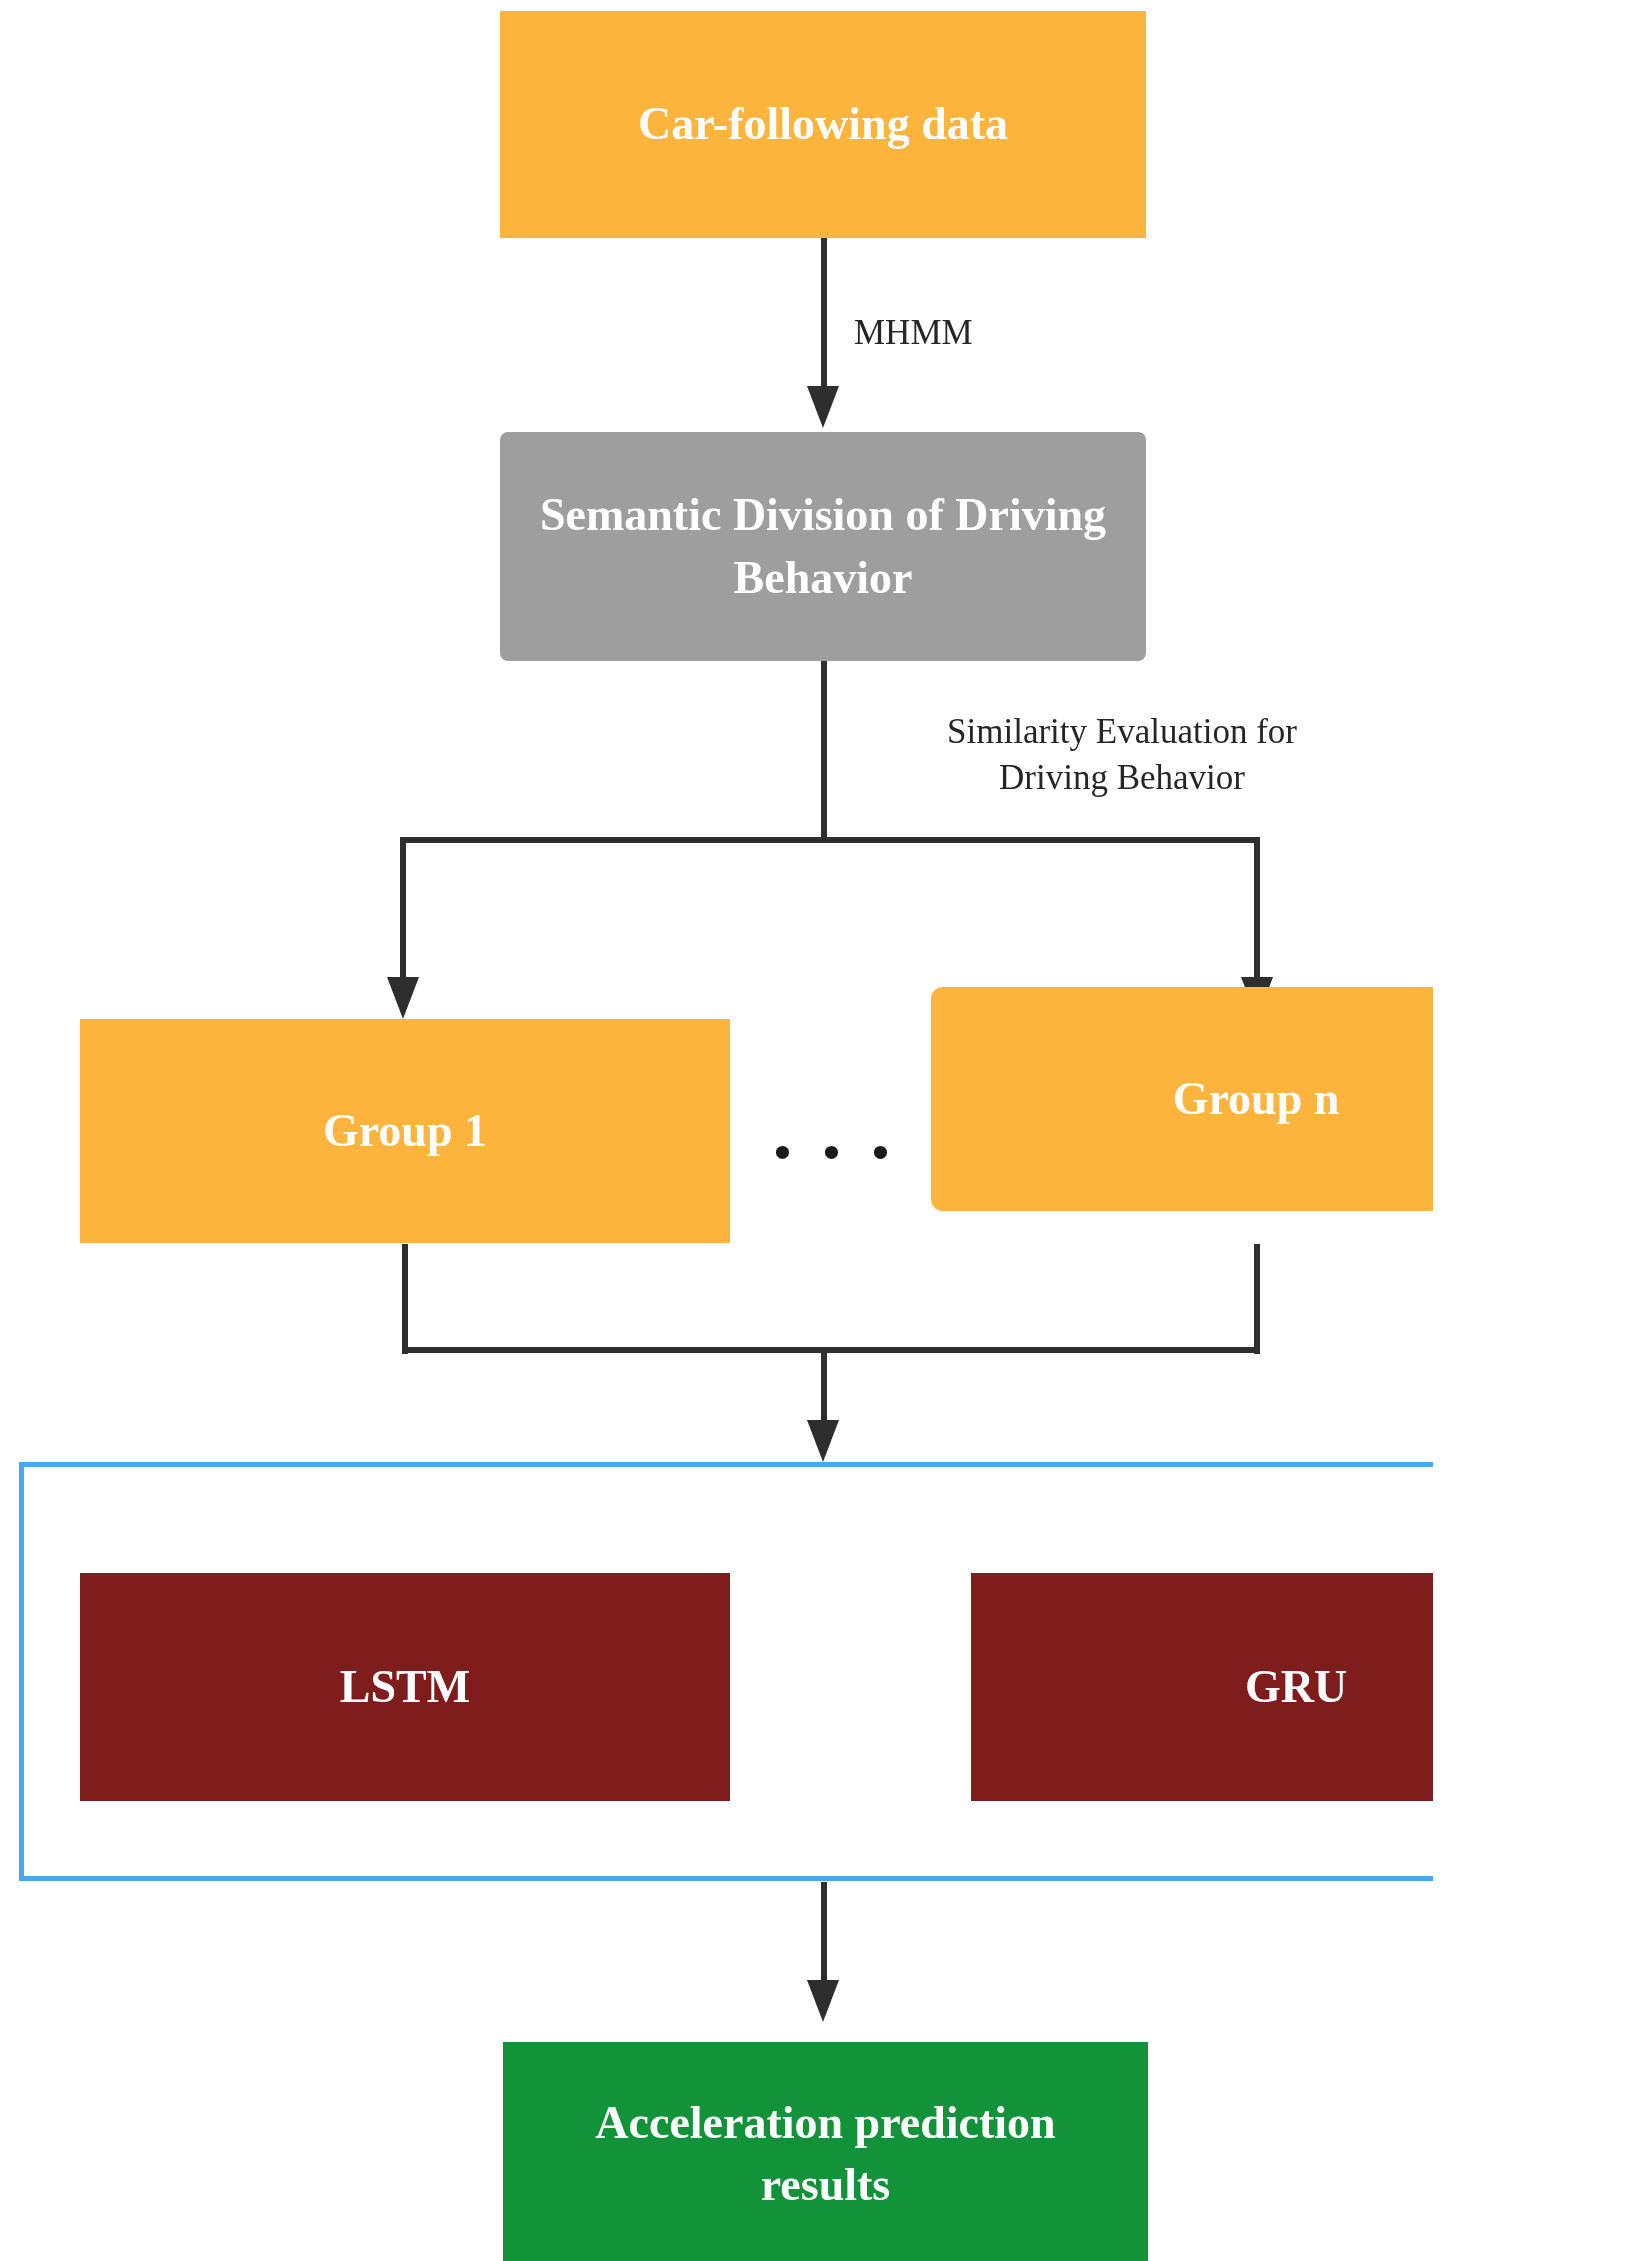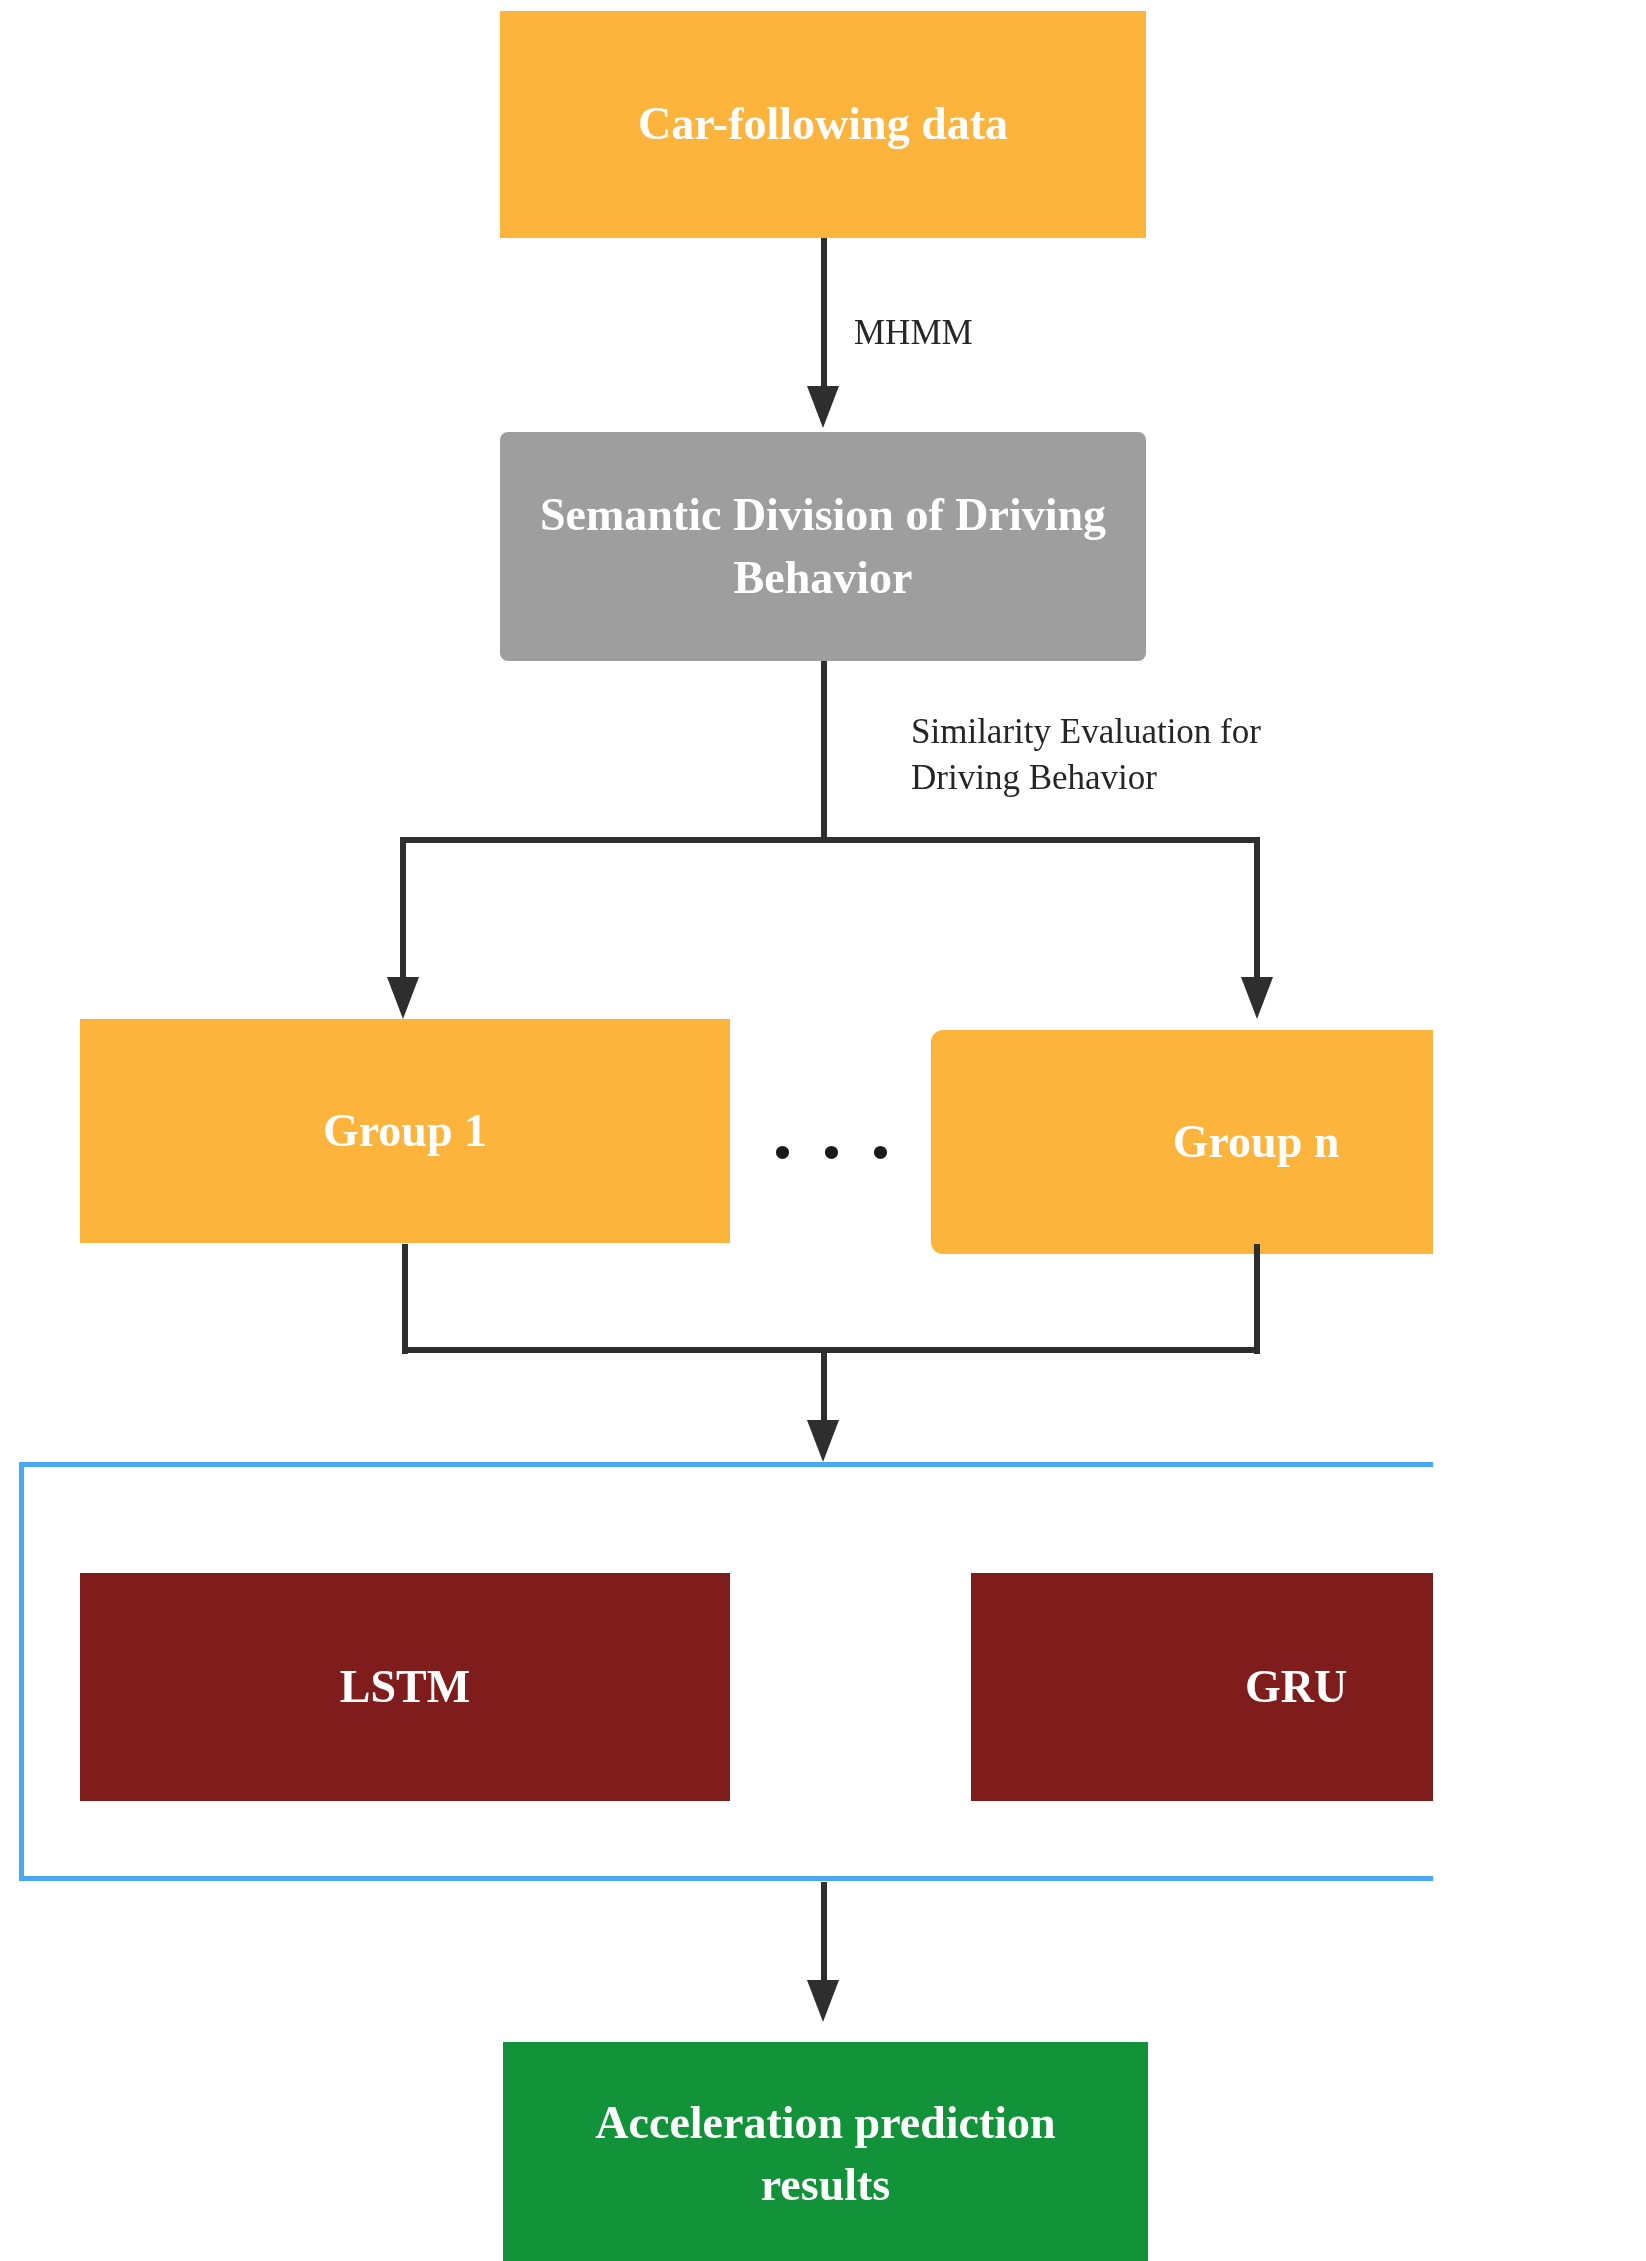--- a/index.html
+++ b/index.html
@@ -40,21 +40,21 @@
     border-top:42px solid #2E2E2E;
   }
   .note{
     position:absolute;
     color:#262626;
     font-size:35px;
     line-height:1.3;
     white-space:nowrap;
     text-align:right;
   }
-  .note.center{white-space:normal;text-align:left;}
+  .note.center{white-space:normal;text-align:center;}
   .dots{
     position:absolute;
     color:#1a1a1a;
     font-size:81px;
     font-weight:900;
     letter-spacing:22px;
     line-height:1;
   }
 </style>
 </head>
@@ -80,21 +80,21 @@
   <div class="hline" style="left:400px;top:837px;width:860px;height:5.9px;"></div>
   <div class="vline" style="left:400px;top:837px;width:5.9px;height:145px;"></div>
   <div class="arrowhead" style="left:387px;top:977px;"></div>
   <div class="vline" style="left:1254px;top:837px;width:5.9px;height:145px;"></div>
   <div class="arrowhead" style="left:1241px;top:977px;"></div>
 
   <div class="node orange" style="left:80px;top:1019px;width:650px;height:224px;">
     <span>Group 1</span>
   </div>
   <div class="dots" style="left:769px;top:1112px;">···</div>
-  <div class="node orange" style="left:931px;top:1030px;width:650px;height:224px;border-radius:12px;">
+  <div class="node orange" style="left:931px;top:987px;width:650px;height:224px;border-radius:12px;">
     <span>Group n</span>
   </div>
 
   <div class="vline" style="left:402px;top:1244px;width:5.9px;height:110px;"></div>
   <div class="vline" style="left:1254px;top:1244px;width:5.9px;height:110px;"></div>
   <div class="hline" style="left:402px;top:1347px;width:857px;height:5.9px;"></div>
   <div class="vline" style="left:821px;top:1347px;width:5.9px;height:76px;"></div>
   <div class="arrowhead" style="left:807px;top:1420px;"></div>
 
   <div class="frame" style="left:18.6px;top:1462px;width:1610px;height:419px;"></div>

